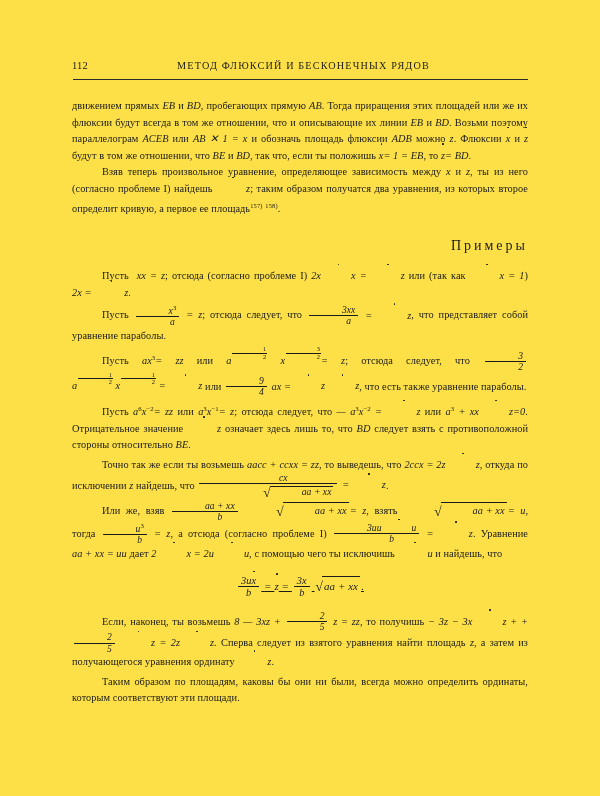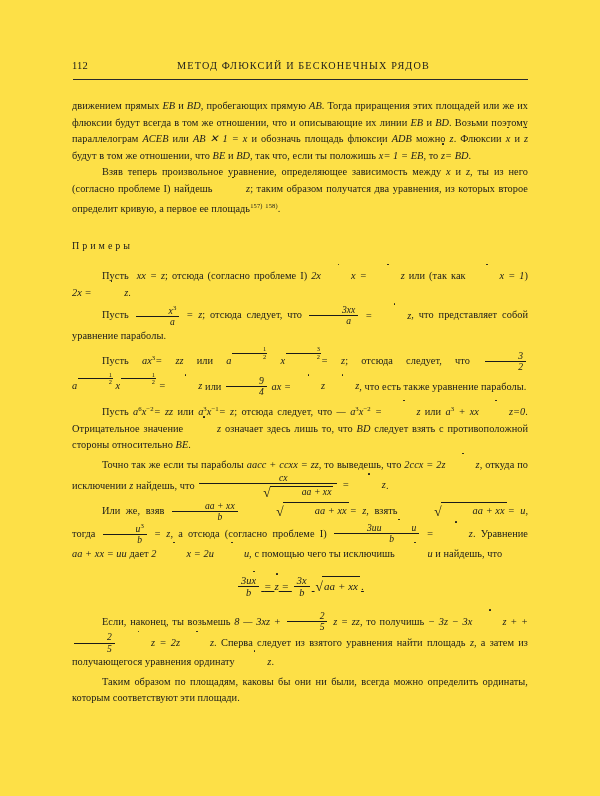--- a/index.html
+++ b/index.html
@@ -78,22 +78,22 @@
   p.gap { margin-top: 3px; }
 
   .math {
     font-family: "Liberation Serif", "DejaVu Serif", serif;
     font-style: italic;
     white-space: nowrap;
   }
 
   
   .section-head {
-    text-align: left;
-    font-size: 10px;
+    text-align: right;
+    font-size: 14px;
     letter-spacing: 3px;
     margin: 20px 0 14px 0;
   }
 
   
   .frac {
     display: inline-block;
     vertical-align: middle;
     text-align: center;
     font-style: italic;
@@ -295,21 +295,21 @@
         <span>или</span>
         <span class="math"><span>a</span><sup class="ex">3</sup>&nbsp;+&nbsp;xx<span class="dot1">z</span>=0</span><span>. Отрицательное значение</span>
         <span class="dot1">z</span>
         <span>означает здесь лишь то, что</span>
         <span class="math">BD</span>
         <span>следует взять с противоположной стороны относительно</span>
         <span class="math">BE</span><span>.</span>
       </p>
 
       <p class="ind gap">
-        <span>Точно так же если ты параболы</span>
+        <span>Точно так же если ты возьмешь</span>
         <span class="math">aacc + ccxx = zz</span><span>, то выведешь, что</span>
         <span class="math">2ccx&nbsp;= 2z<span class="dot1">z</span></span><span>, откуда по исключении</span>
         <span class="math">z</span>
         <span>найдешь, что</span>
         <span class="frac">
           <span class="num">cx</span>
           <span class="den">
             <span class="radical"><span class="sign">√</span><span class="rad-body">aa + xx</span></span>
           </span>
         </span>

